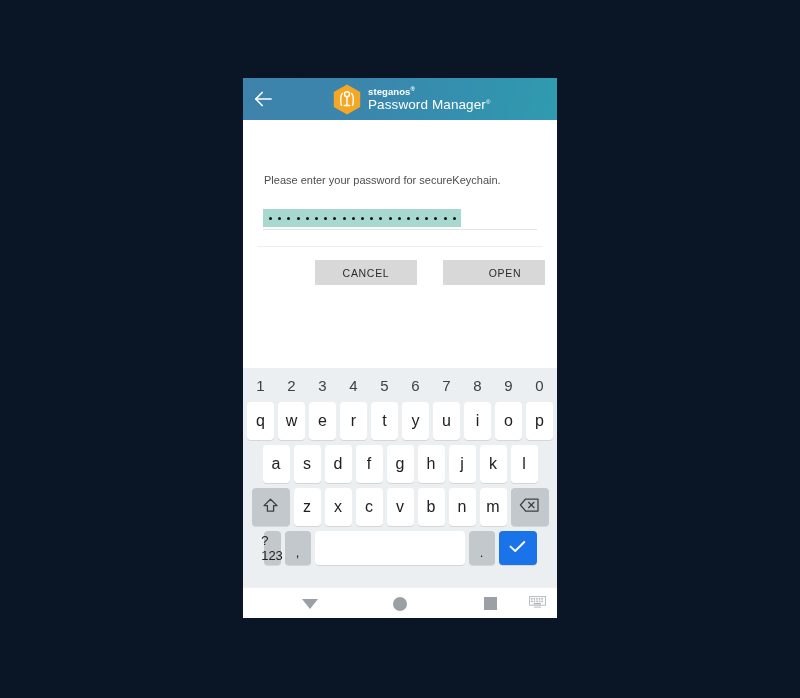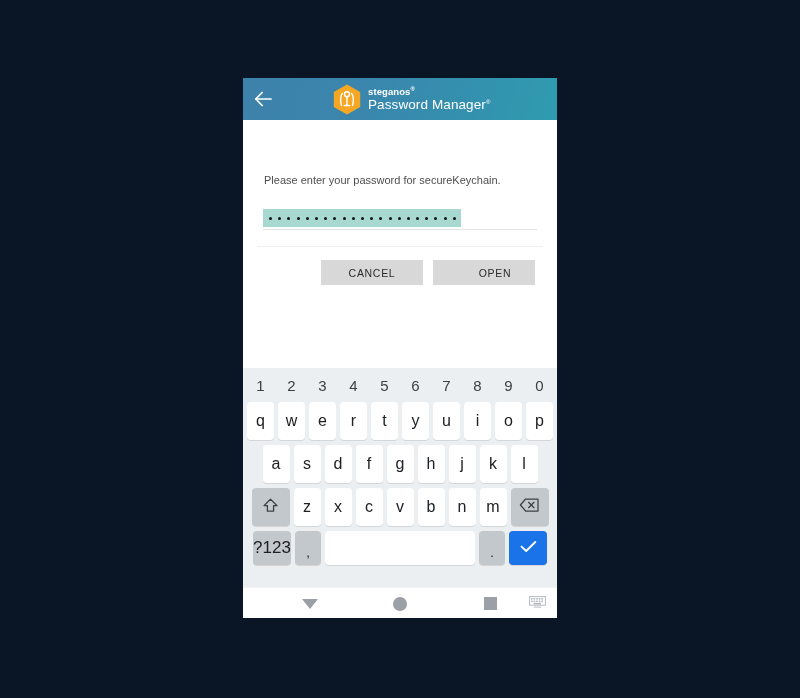--- a/index.html
+++ b/index.html
@@ -137,25 +137,25 @@
     left: 14px;
     right: 14px;
     top: 126px;
     height: 1px;
     background: #eeeeee;
   }
 
   #dialog-actions {
     position: absolute;
     left: 0;
-    right: 10px;
+    right: 0;
     top: 140px;
     display: flex;
     justify-content: flex-end;
-    gap: 10px;
+    gap: 26px;
     padding-right: 12px;
     box-sizing: border-box;
   }
   .dialog-btn {
     background: #d8d8d8;
     border: none;
     height: 25px;
     min-width: 102px;
     font-family: "Liberation Sans", sans-serif;
     font-size: 10.5px;
@@ -221,23 +221,23 @@
   }
   #shift-key, #backspace-key {
     width: 38px;
     height: 38px;
   }
   #kb-row-bottom {
     gap: 4px;
     margin-bottom: 0;
   }
   #symbols-key {
-    width: 38px;
+    width: 17px;
     height: 34px;
-    font-size: 17px;
+    font-size: 13px;
     color: #202124;
   }
   #comma-key, #period-key {
     width: 26px;
     height: 34px;
     font-size: 13px;
     color: #202124;
     align-items: flex-end;
     padding-bottom: 5px;
     box-sizing: border-box;

